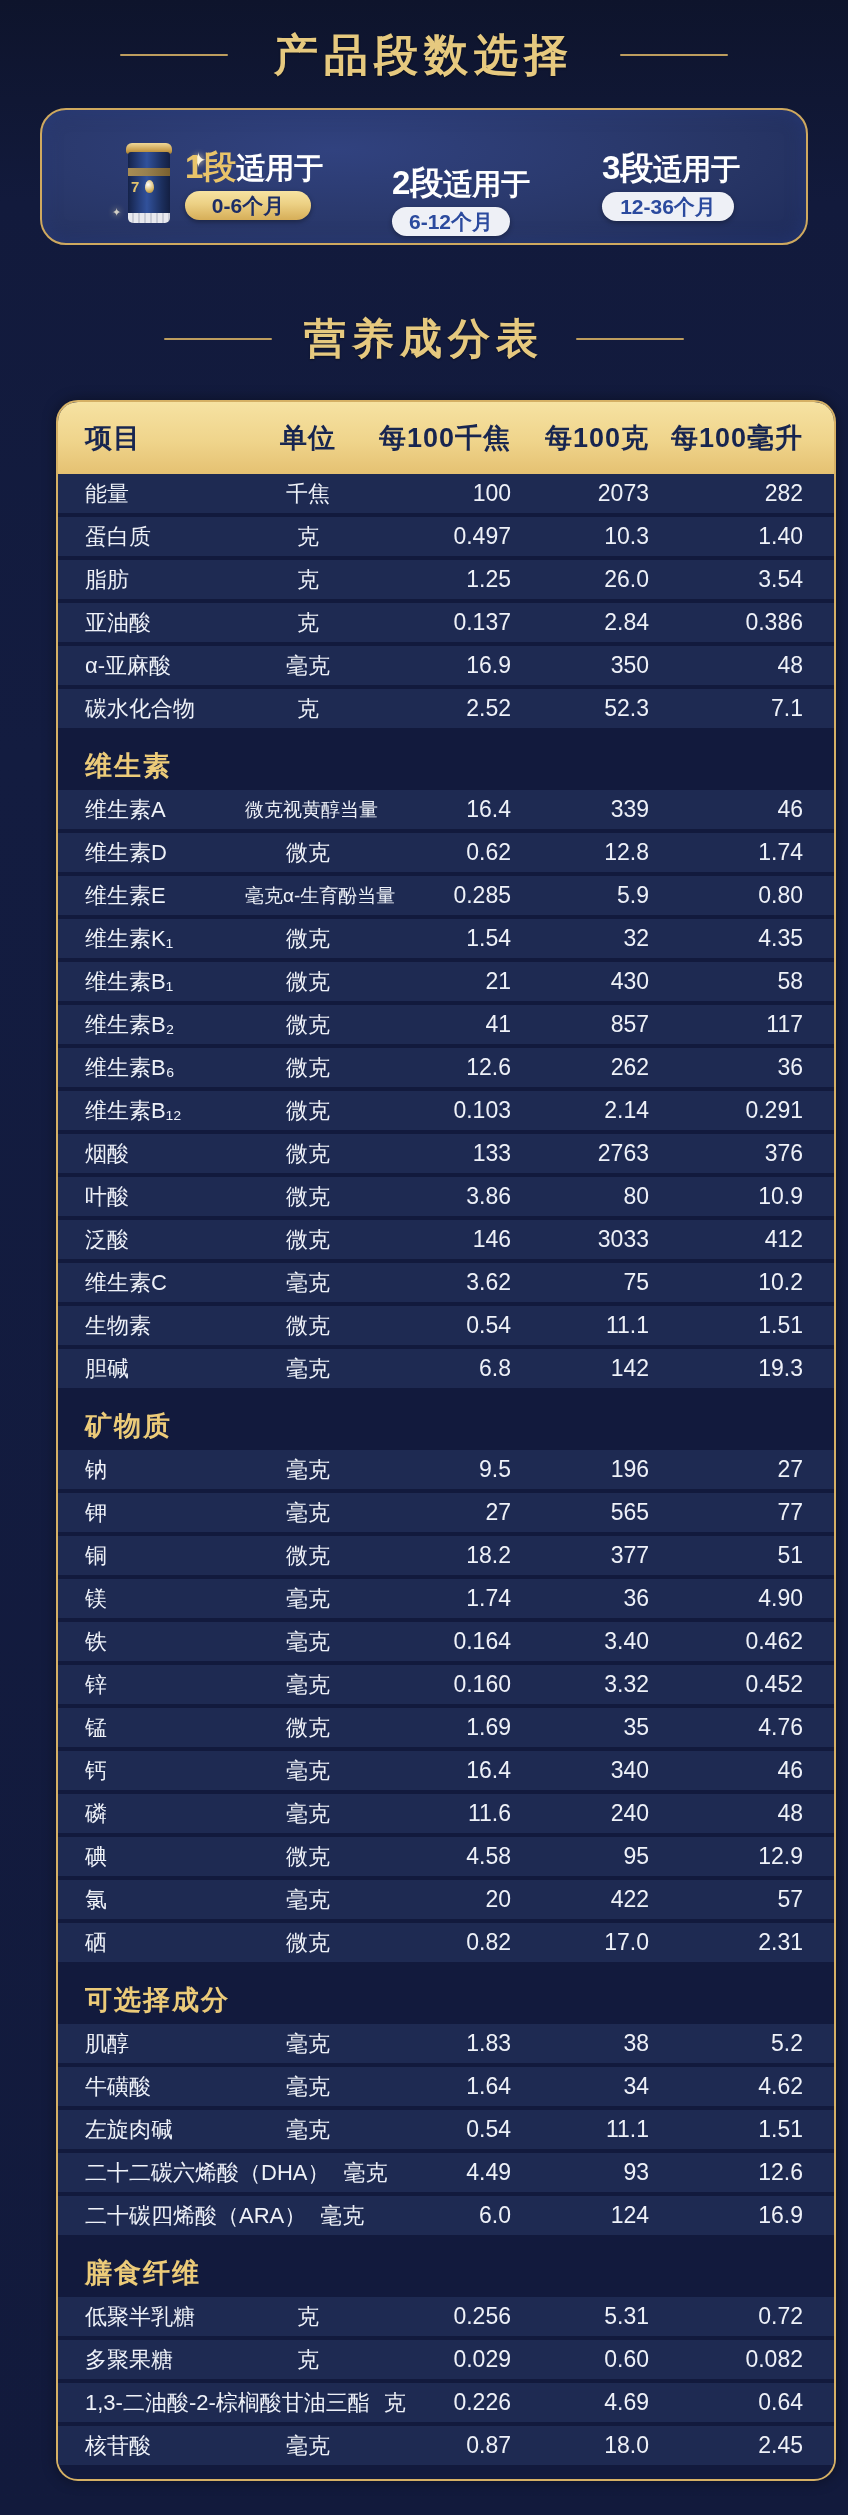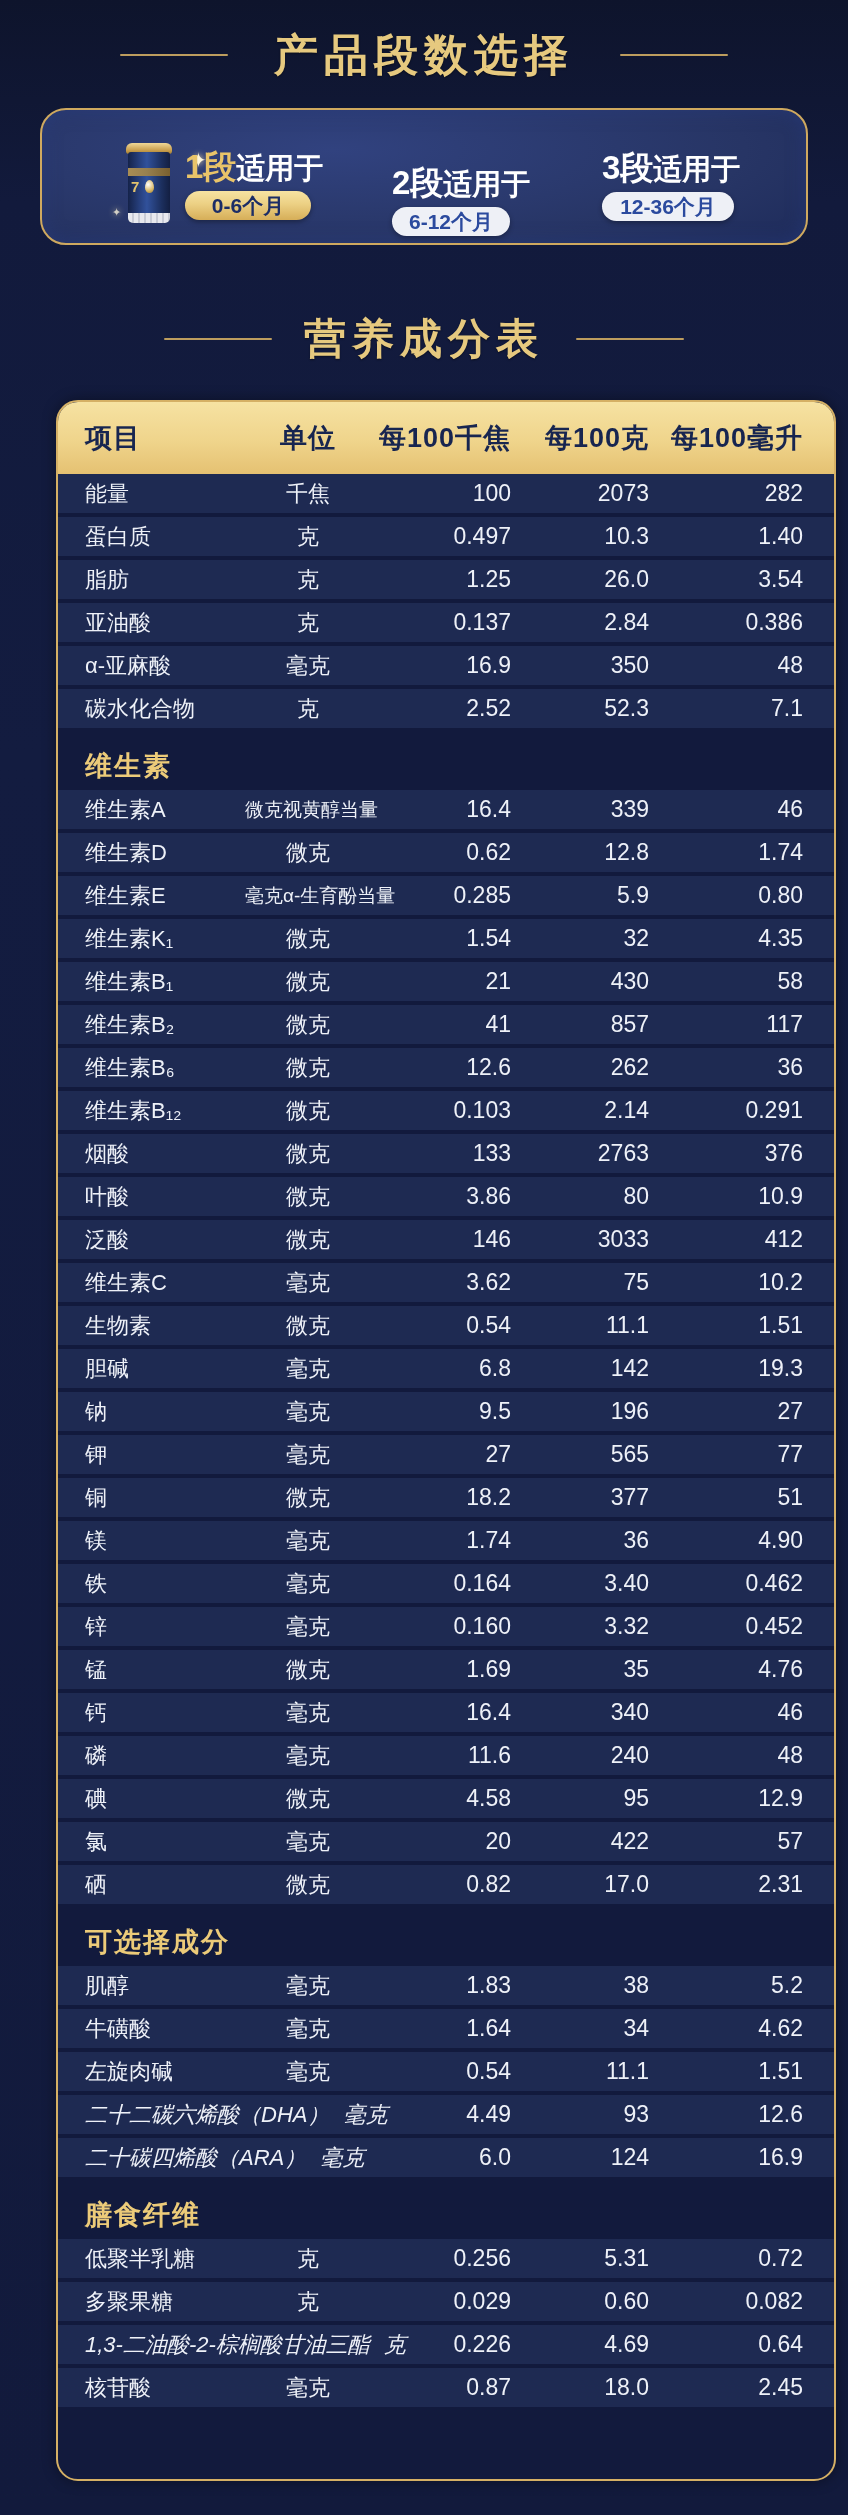--- a/index.html
+++ b/index.html
@@ -71,21 +71,21 @@
   .trow{
     display:grid;grid-template-columns:160px 126px 140px 138px 154px;
     padding:0 31px 0 27px;align-items:center;
     height:39px;margin-bottom:4px;background:#1e2a52;
     color:#eef1f8;font-size:22px;
   }
   .trow .c-name{white-space:nowrap;}
   .trow .c-unit{text-align:center;white-space:nowrap;}
   .trow .c-unit.long{font-size:19px;}
   .trow .c-val{text-align:right;font-size:23px;white-space:nowrap;}
-  .trow.wide .c-join{grid-column:1/3;display:flex;align-items:center;gap:14px;white-space:nowrap;font-style:italic;}
+  .trow.wide .c-join{grid-column:1/3;display:flex;align-items:center;gap:14px;white-space:nowrap;}
   .trow.wide .c-join .ju{font-size:22px;}
   .sect-title{
     margin-top:22px;margin-bottom:8px;height:32px;line-height:32px;padding-left:27px;
     color:#eccb79;font-size:27px;font-weight:bold;letter-spacing:2px;
   }
 </style>
 </head>
 <body>
 
 <div class="sec-title" id="title1">
@@ -279,20 +279,21 @@
         <div class="c-val">11.1</div>
         <div class="c-val">1.51</div>
       </div>
       <div class="trow">
         <div class="c-name">胆碱</div>
         <div class="c-unit">毫克</div>
         <div class="c-val">6.8</div>
         <div class="c-val">142</div>
         <div class="c-val">19.3</div>
       </div>
+      <div class="sect-title">矿物质</div>
       <div class="trow">
         <div class="c-name">钠</div>
         <div class="c-unit">毫克</div>
         <div class="c-val">9.5</div>
         <div class="c-val">196</div>
         <div class="c-val">27</div>
       </div>
       <div class="trow">
         <div class="c-name">钾</div>
         <div class="c-unit">毫克</div>

